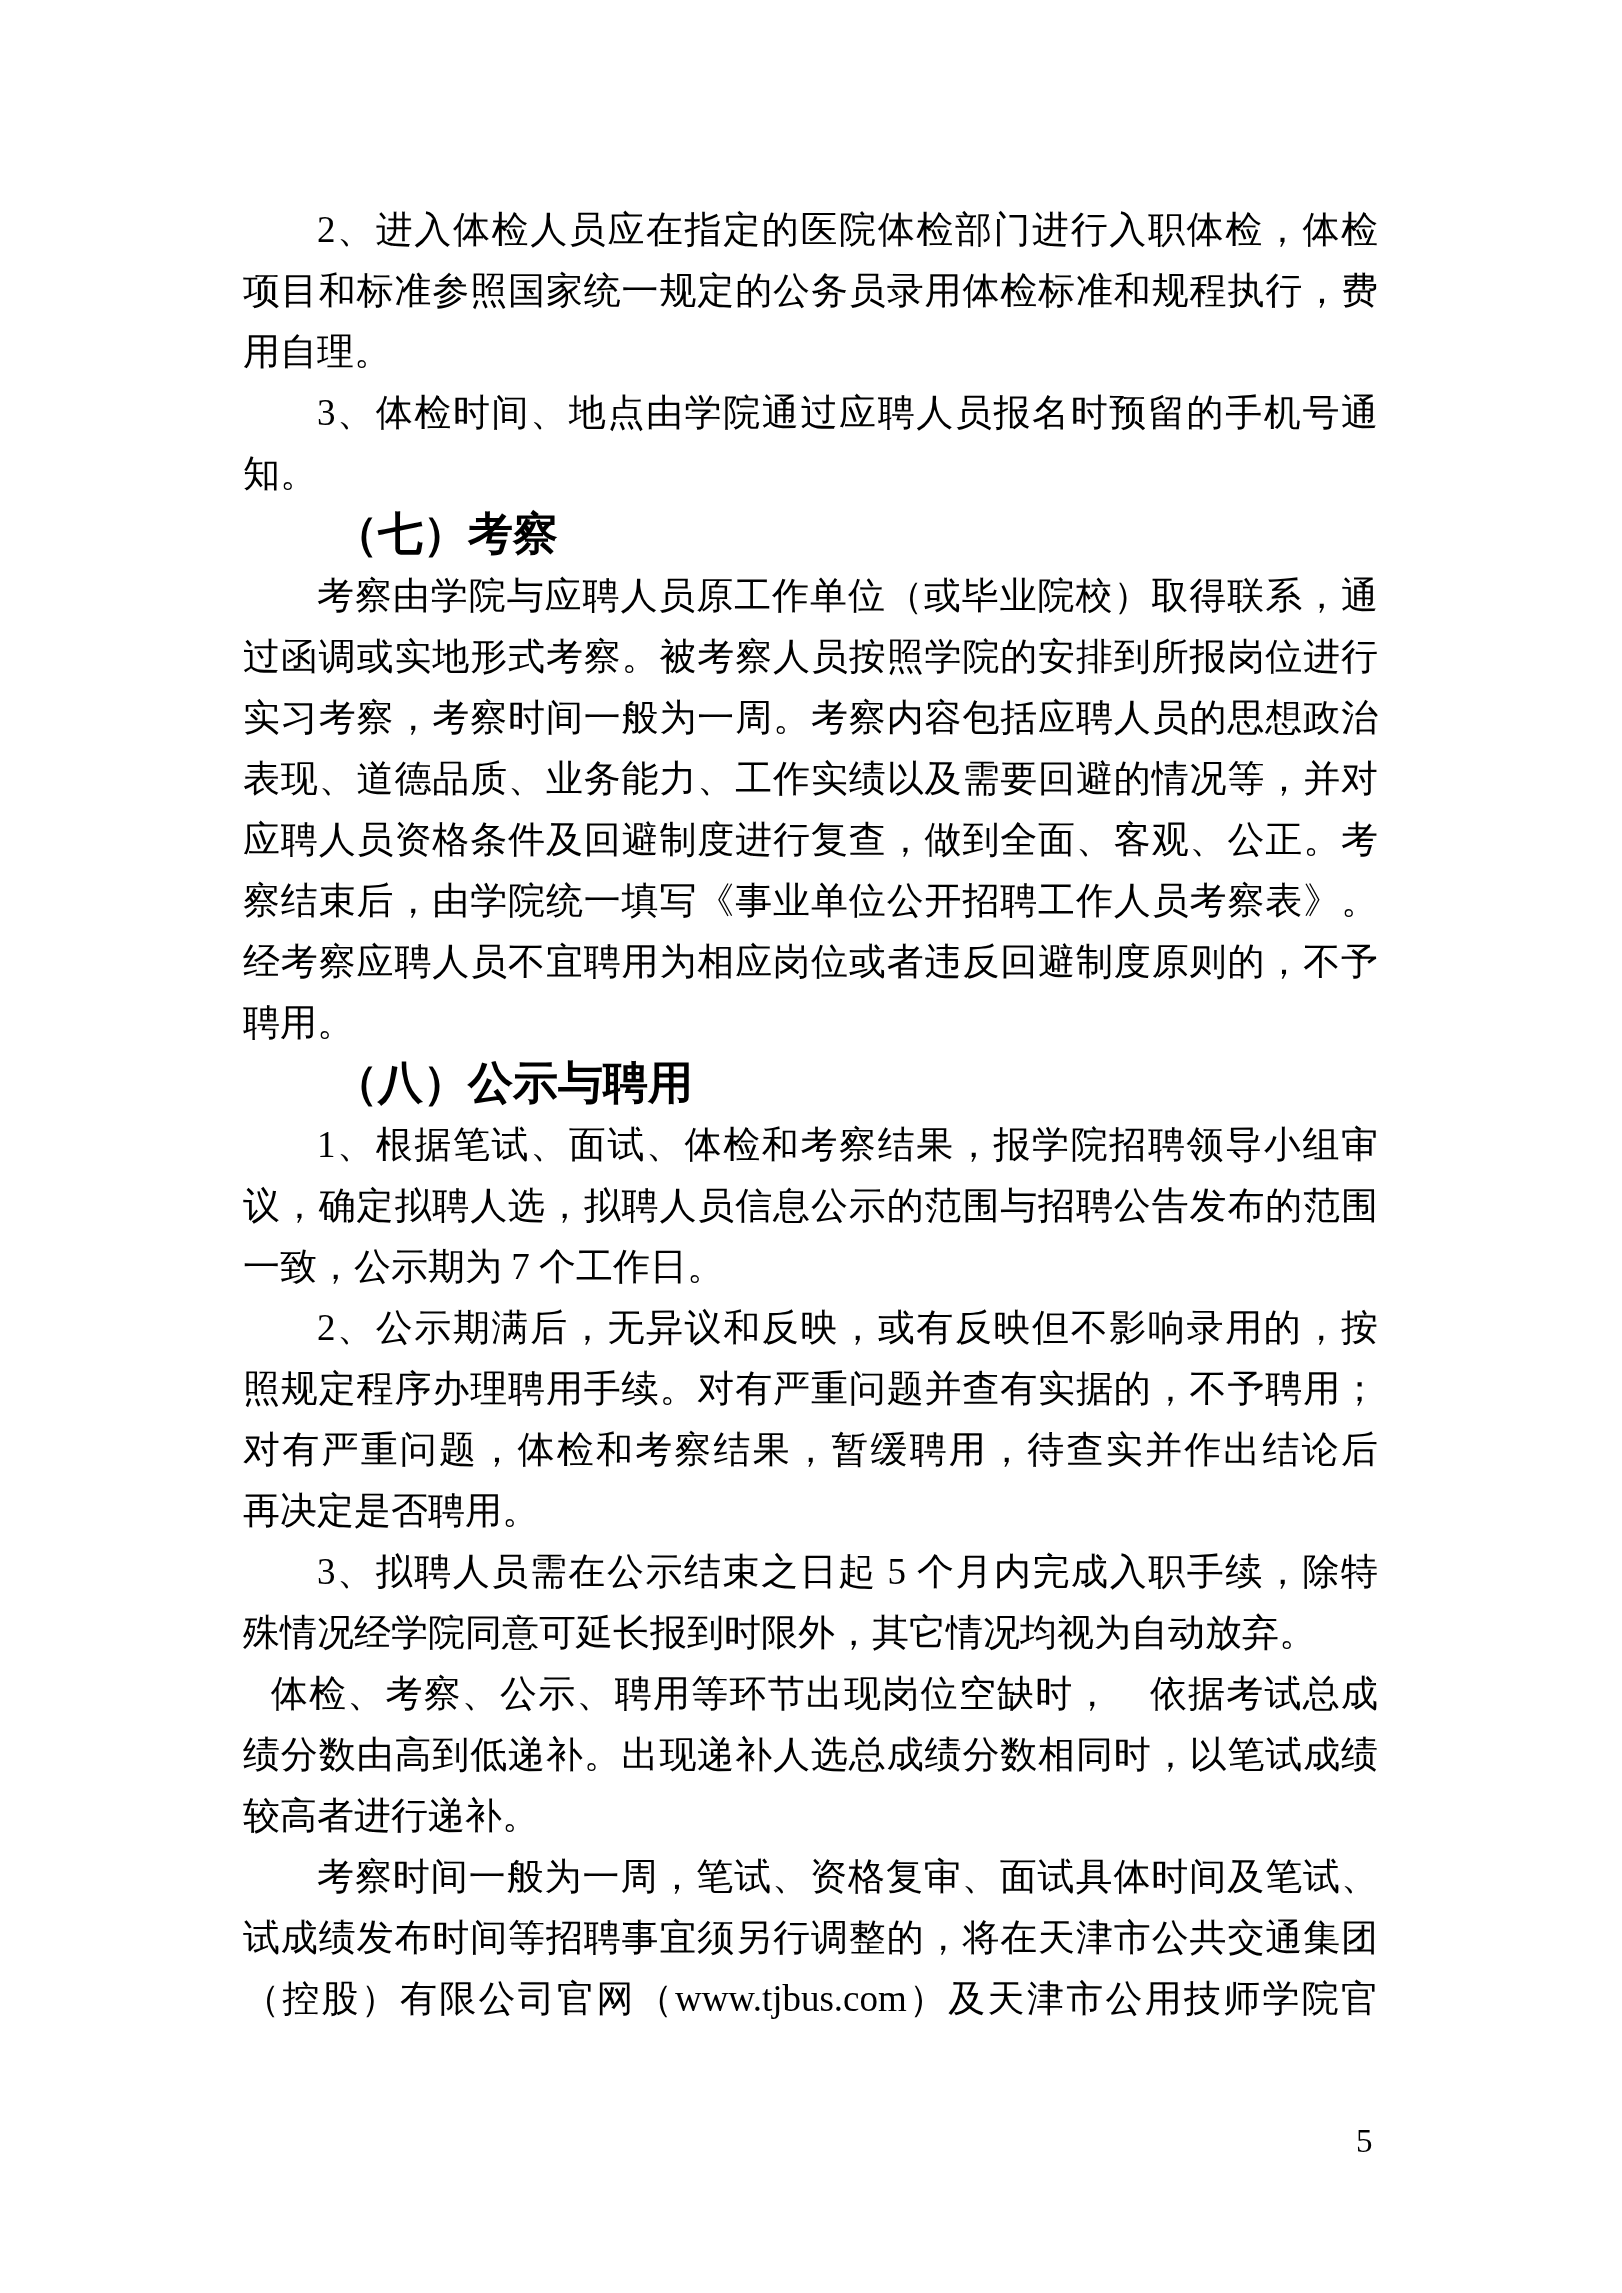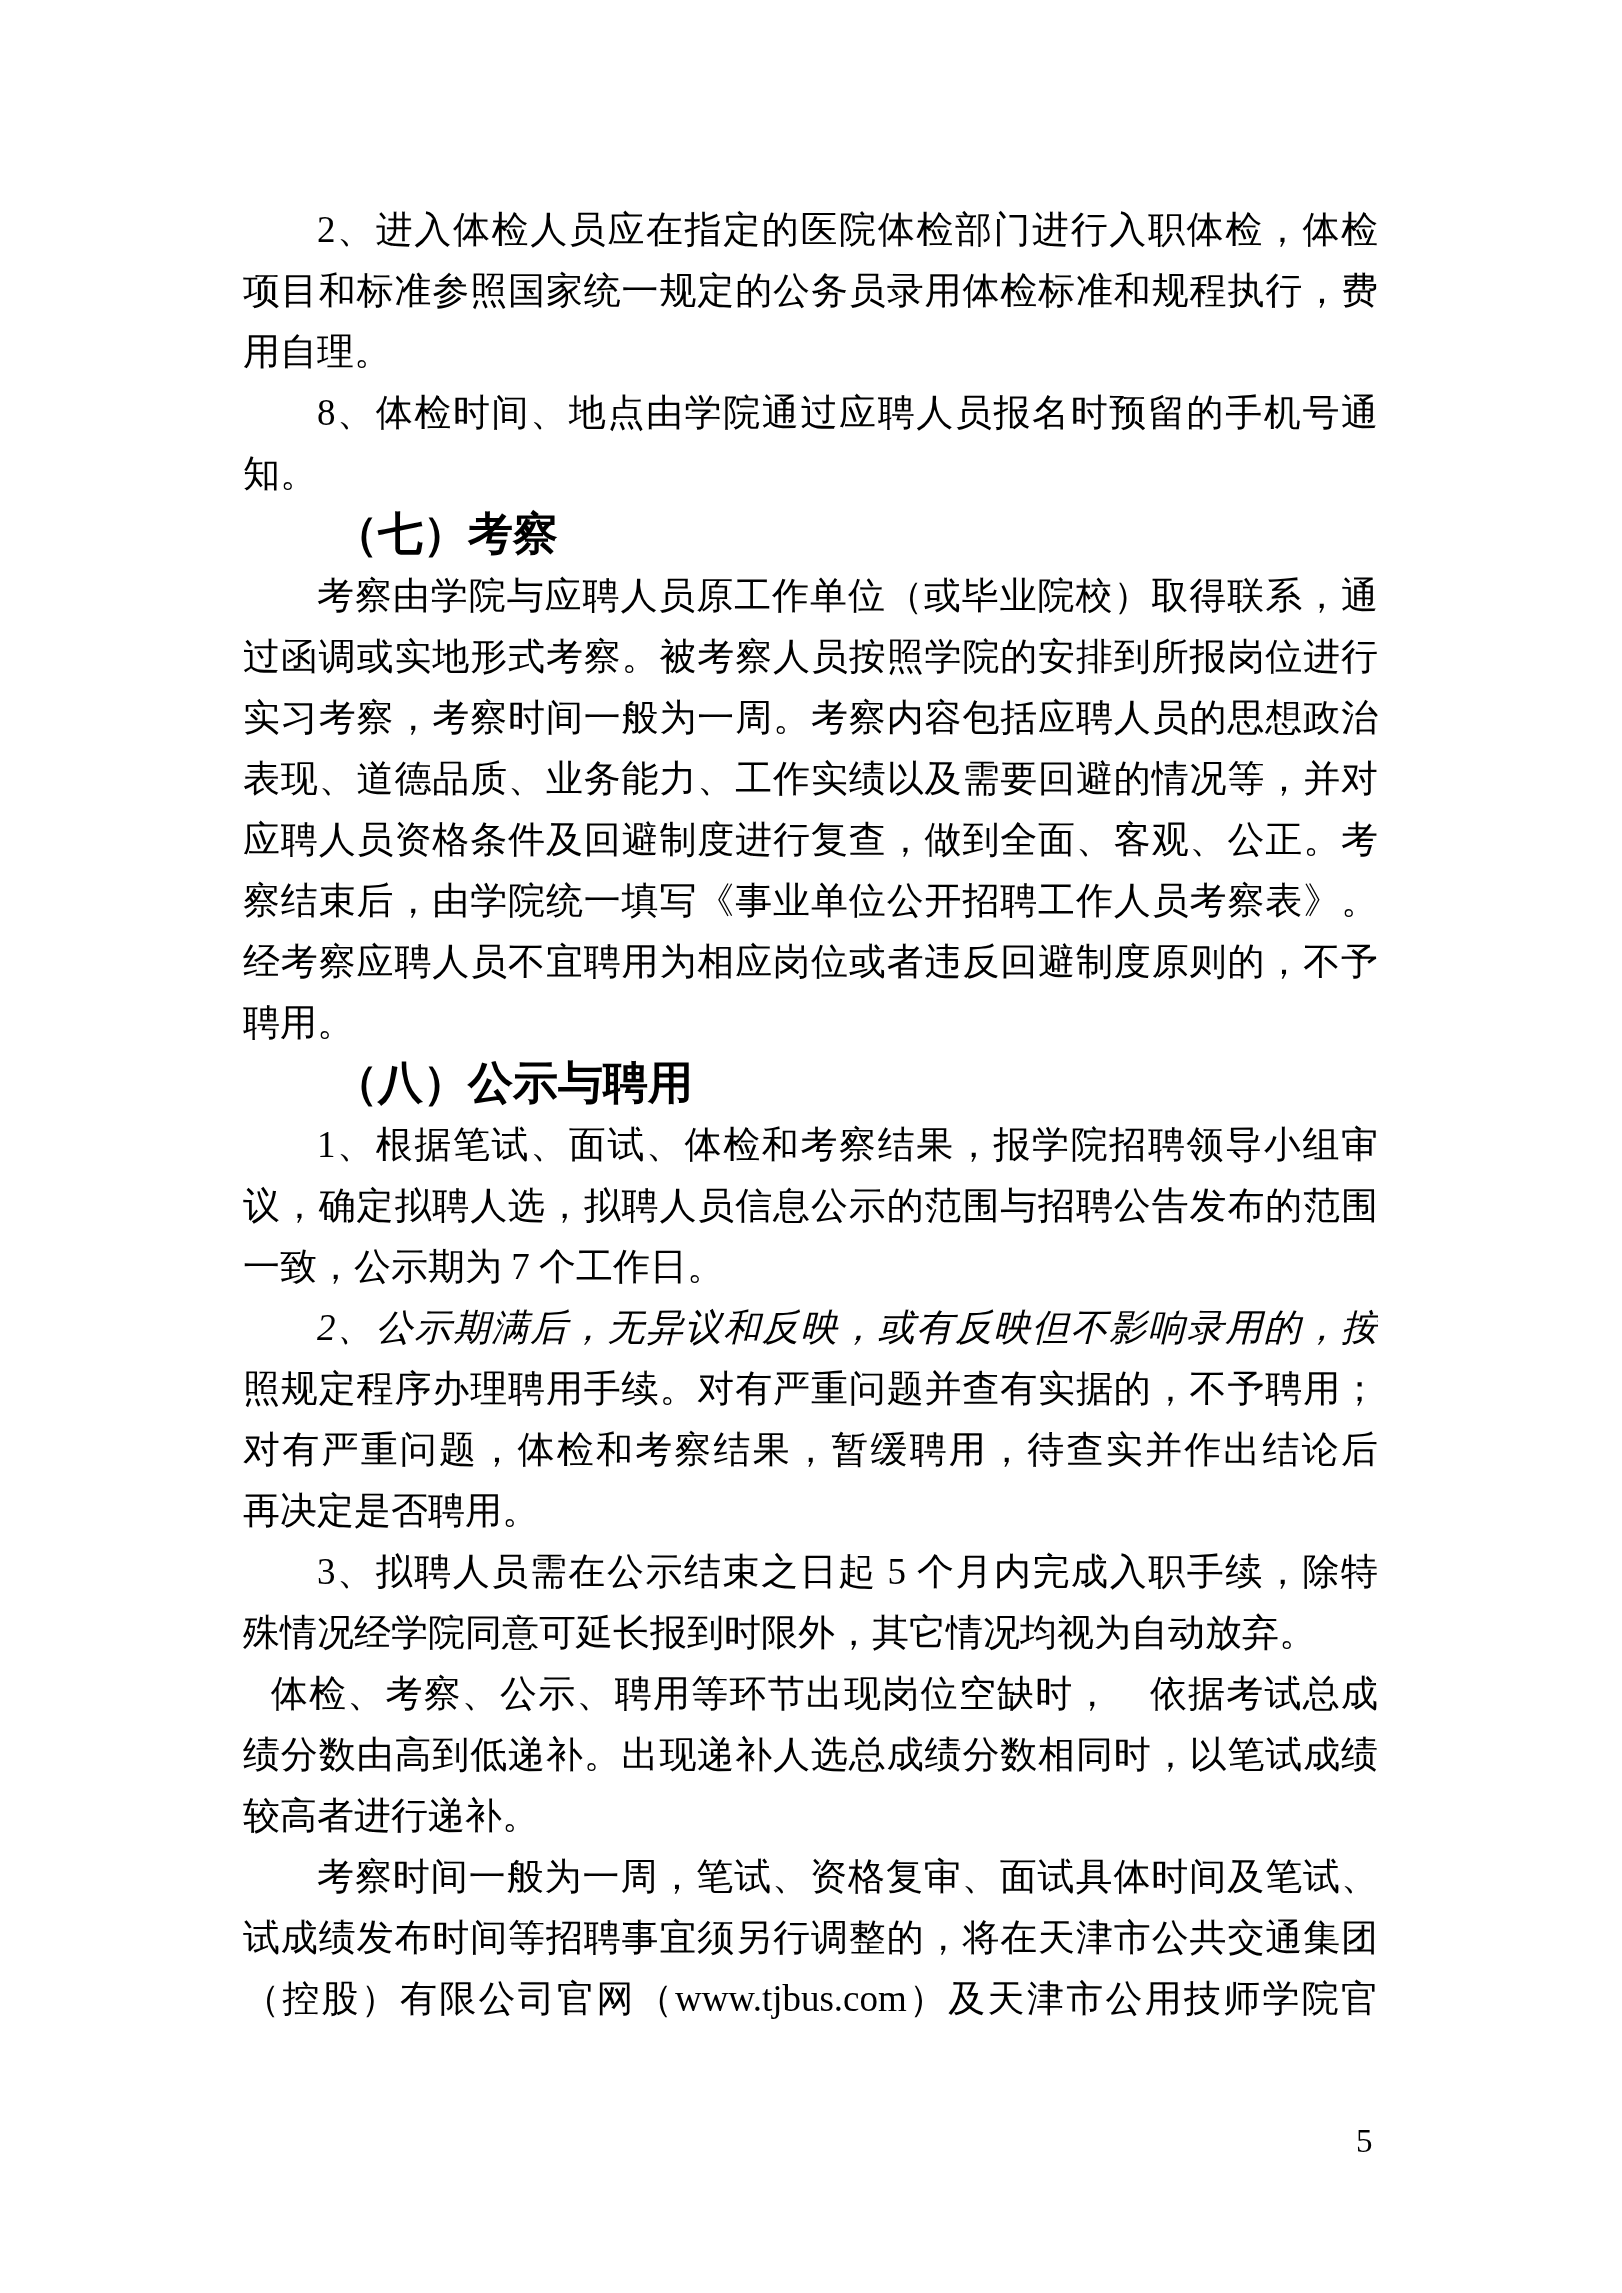--- a/index.html
+++ b/index.html
@@ -45,36 +45,36 @@
   }
 </style>
 </head>
 <body>
 
 <div class="page">
   <div class="doc-body">
       <div class="line just" style="text-indent: 2em;">2、进入体检人员应在指定的医院体检部门进行入职体检，体检</div>
       <div class="line just">项目和标准参照国家统一规定的公务员录用体检标准和规程执行，费</div>
       <div class="line">用自理。</div>
-      <div class="line just" style="text-indent: 2em;">8、体检时间、地点由学院通过应聘人员报名时预留的手机号通</div>
+      <div class="line just" style="text-indent: 2em;">3、体检时间、地点由学院通过应聘人员报名时预留的手机号通</div>
       <div class="line">知。</div>
       <div class="line heading" style="text-indent: 2em;">（七）考察</div>
       <div class="line just" style="text-indent: 2em;">考察由学院与应聘人员原工作单位（或毕业院校）取得联系，通</div>
       <div class="line just">过函调或实地形式考察。被考察人员按照学院的安排到所报岗位进行</div>
       <div class="line just">实习考察，考察时间一般为一周。考察内容包括应聘人员的思想政治</div>
       <div class="line just">表现、道德品质、业务能力、工作实绩以及需要回避的情况等，并对</div>
       <div class="line just">应聘人员资格条件及回避制度进行复查，做到全面、客观、公正。考</div>
       <div class="line just">察结束后，由学院统一填写《事业单位公开招聘工作人员考察表》。</div>
       <div class="line just">经考察应聘人员不宜聘用为相应岗位或者违反回避制度原则的，不予</div>
       <div class="line">聘用。</div>
       <div class="line heading" style="text-indent: 2em;">（八）公示与聘用</div>
       <div class="line just" style="text-indent: 2em;">1、根据笔试、面试、体检和考察结果，报学院招聘领导小组审</div>
       <div class="line just">议，确定拟聘人选，拟聘人员信息公示的范围与招聘公告发布的范围</div>
       <div class="line">一致，公示期为 7 个工作日。</div>
-      <div class="line just" style="text-indent: 2em; font-style: italic;">2、公示期满后，无异议和反映，或有反映但不影响录用的，按</div>
+      <div class="line just" style="text-indent: 2em;">2、公示期满后，无异议和反映，或有反映但不影响录用的，按</div>
       <div class="line just">照规定程序办理聘用手续。对有严重问题并查有实据的，不予聘用；</div>
       <div class="line just">对有严重问题，体检和考察结果，暂缓聘用，待查实并作出结论后</div>
       <div class="line">再决定是否聘用。</div>
       <div class="line just" style="text-indent: 2em;">3、拟聘人员需在公示结束之日起 5 个月内完成入职手续，除特</div>
       <div class="line">殊情况经学院同意可延长报到时限外，其它情况均视为自动放弃。</div>
       <div class="line just" style="text-indent: 0.75em;">体检、考察、公示、聘用等环节出现岗位空缺时，　依据考试总成</div>
       <div class="line just">绩分数由高到低递补。出现递补人选总成绩分数相同时，以笔试成绩</div>
       <div class="line">较高者进行递补。</div>
       <div class="line just" style="text-indent: 2em;">考察时间一般为一周，笔试、资格复审、面试具体时间及笔试、面</div>
       <div class="line just">试成绩发布时间等招聘事宜须另行调整的，将在天津市公共交通集团</div>

